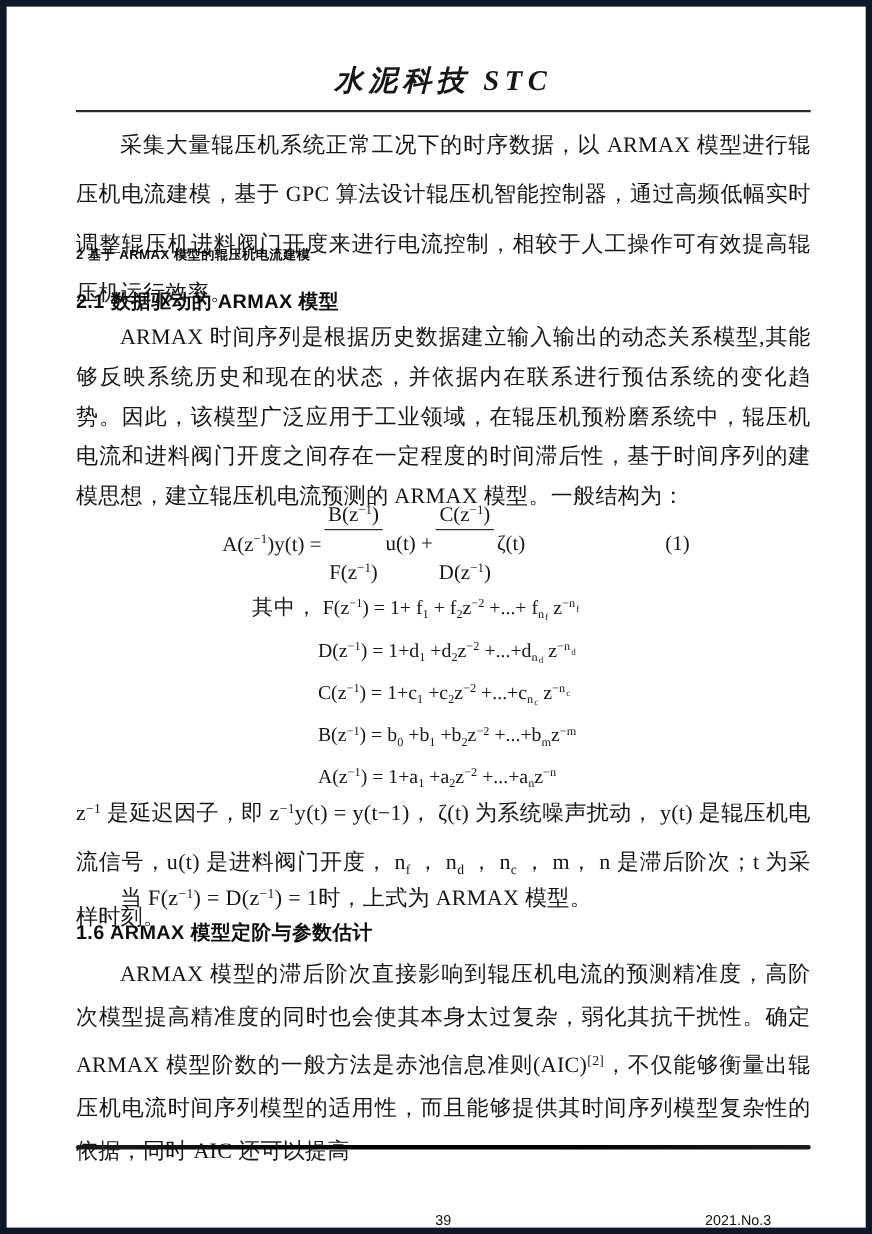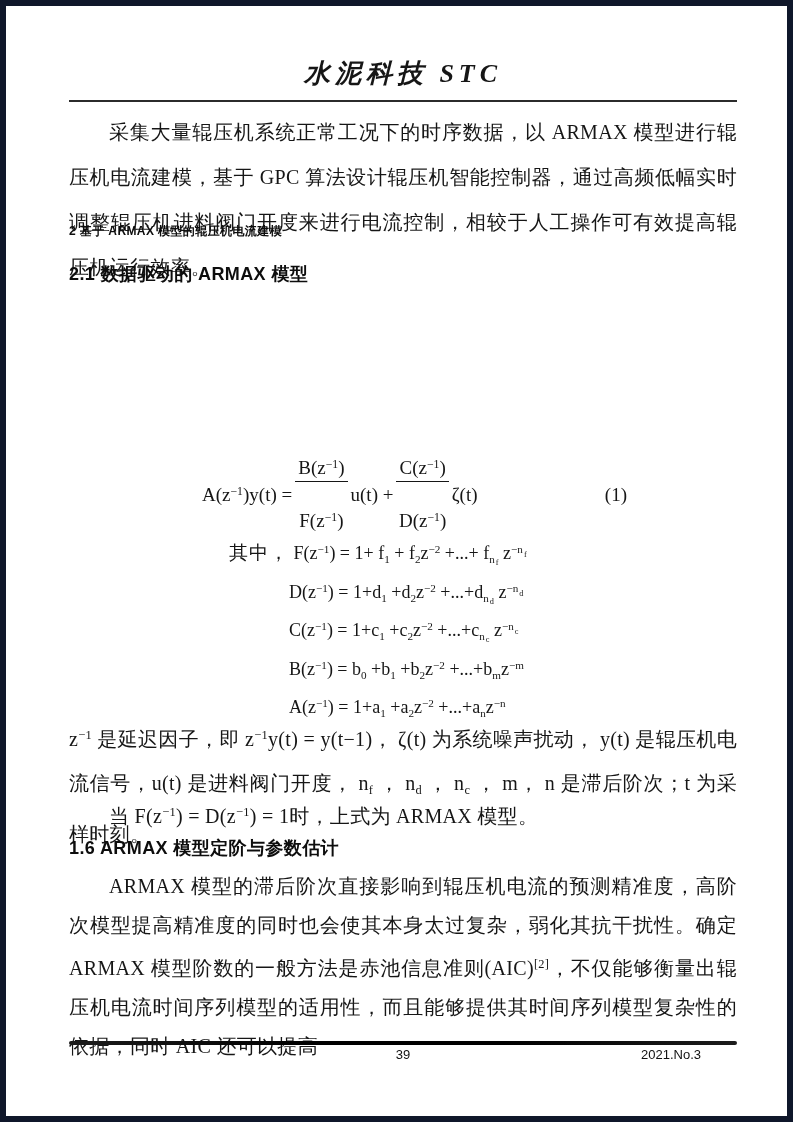--- a/index.html
+++ b/index.html
@@ -74,41 +74,42 @@
   .para-when    { top: 791px; line-height: 30px; }
   .h-sub22      { top: 830px; font-size: 18px; }
   .para-22      { top: 861px; line-height: 39px; }
 
   
   .footer-rule {
     top: 1035px; height: 3.5px; border-radius: 2px;
     background: linear-gradient(90deg, #1c1c1c 0%, #000 35%, #000 65%, #1c1c1c 100%);
   }
   .footer-row {
-    top: 1041px;
+    top: 1096px;
     font-family: "Liberation Sans", "DejaVu Sans", sans-serif;
     font-size: 13px;
     text-align: center;
     color: #111;
   }
   .issue-number { position: absolute; right: 36px; top: 0; }
 </style>
 </head>
 <body>
 
 <div class="page">
 
   <div class="abs journal-title">水泥科技 STC</div>
   <div class="abs header-rule"></div>
 
   <div class="abs para indent2 para-intro">采集大量辊压机系统正常工况下的时序数据，以 ARMAX 模型进行辊压机电流建模，基于 GPC 算法设计辊压机智能控制器，通过高频低幅实时调整辊压机进料阀门开度来进行电流控制，相较于人工操作可有效提高辊压机运行效率。</div>
 
   <div class="abs heading h-sec2">2 基于 ARMAX 模型的辊压机电流建模</div>
   <div class="abs heading h-sub21">2.1 数据驱动的 ARMAX 模型</div>
 
+  <div class="abs para indent2 para-21">ARMAX 时间序列是根据历史数据建立输入输出的动态关系模型,其能够反映系统历史和现在的状态，并依据内在联系进行预估系统的变化趋势。因此，该模型广泛应用于工业领域，在辊压机预粉磨系统中，辊压机电流和进料阀门开度之间存在一定程度的时间滞后性，基于时间序列的建模思想，建立辊压机电流预测的 ARMAX 模型。一般结构为：</div>
 
   <div class="abs eq1">
     <span><span class="tk-n">A(z</span><span class="tk-sup">−1</span><span class="tk-n">)y(t) = </span></span>
     <span class="frac">
       <span class="fnum"><span class="tk-n">B(z</span><span class="tk-sup">−1</span><span class="tk-n">)</span></span>
       <span class="fden"><span class="tk-n">F(z</span><span class="tk-sup">−1</span><span class="tk-n">)</span></span>
     </span>
     <span><span class="tk-n">u(t) + </span></span>
     <span class="frac">
       <span class="fnum"><span class="tk-n">C(z</span><span class="tk-sup">−1</span><span class="tk-n">)</span></span>

